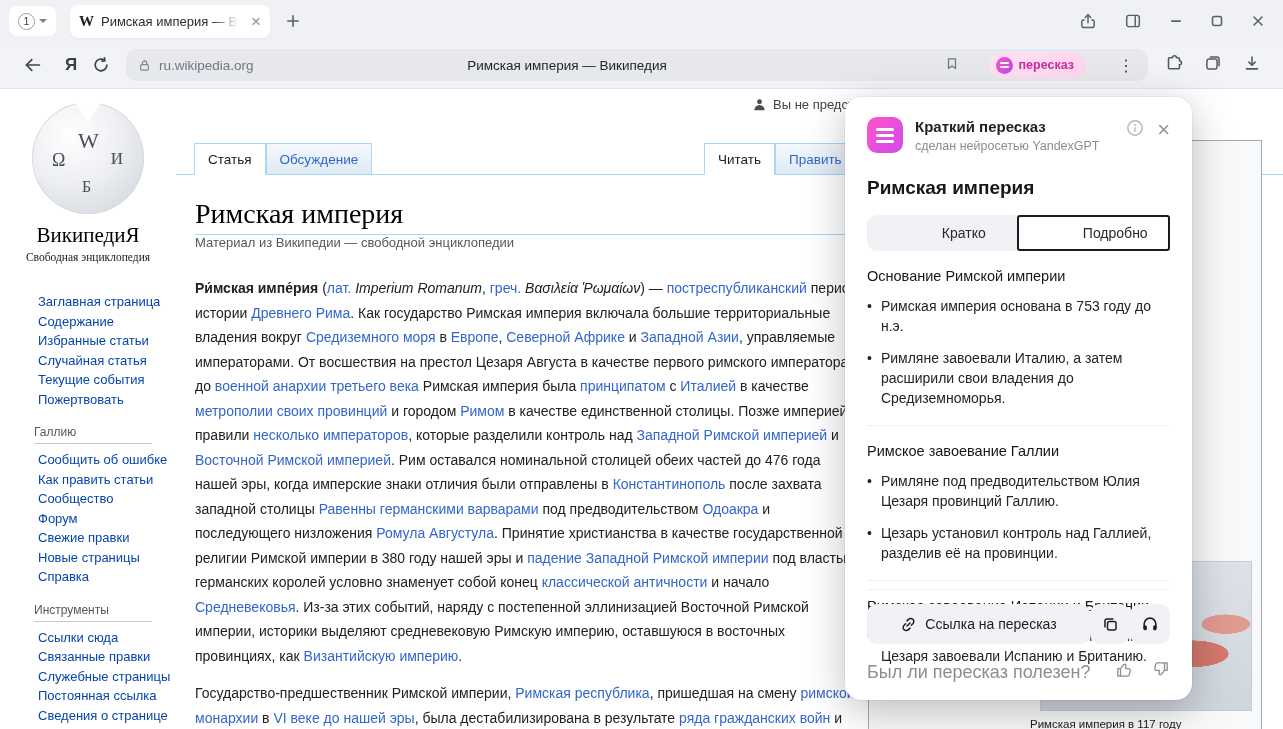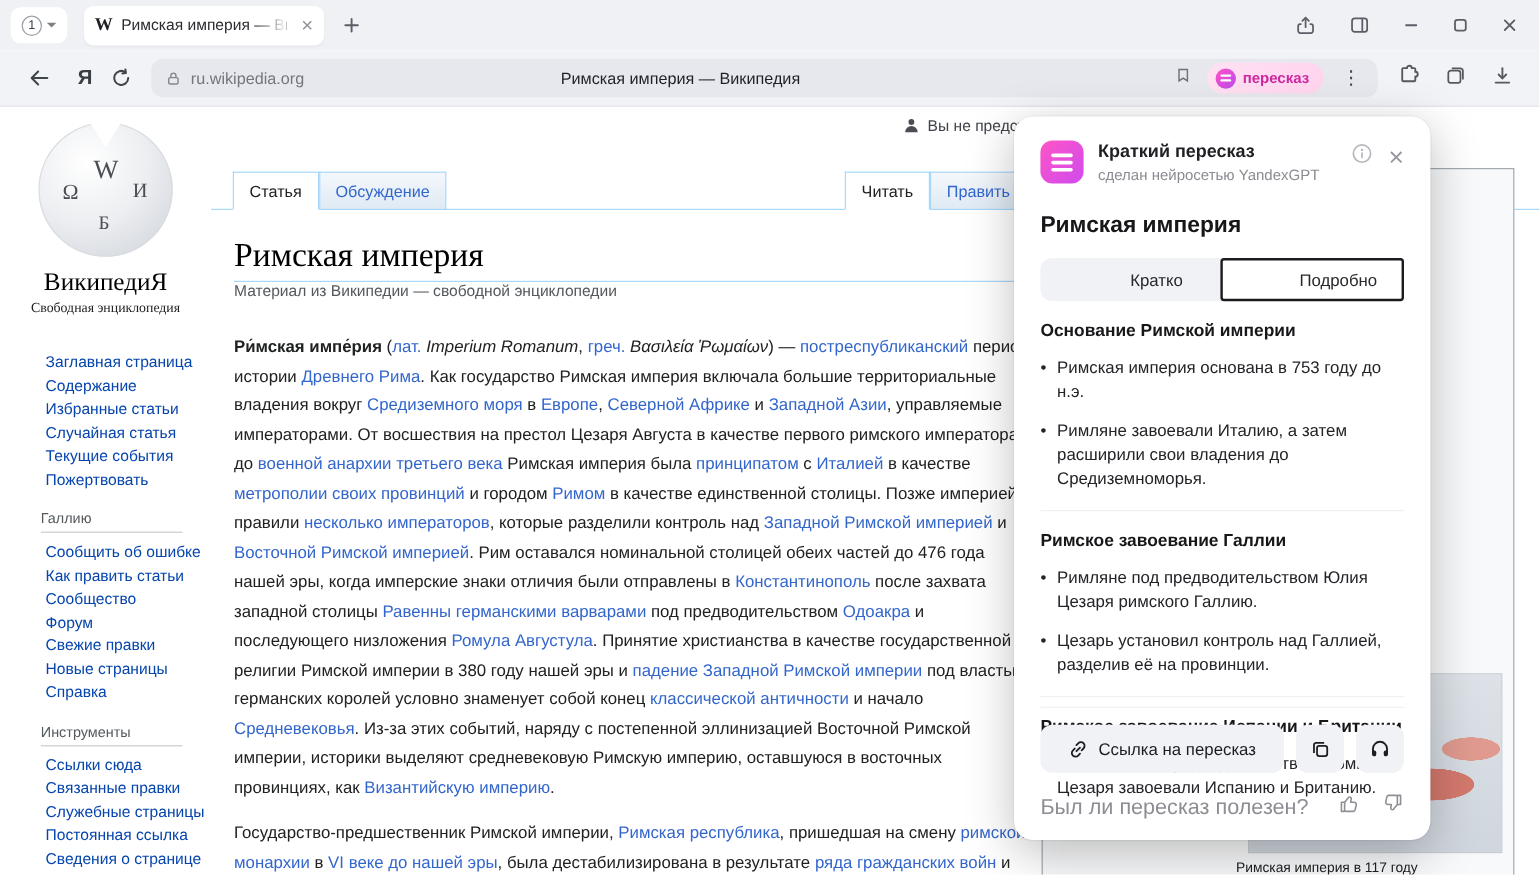--- a/index.html
+++ b/index.html
@@ -22,21 +22,21 @@
   .win-icons { margin-left:auto; display:flex; align-items:center; gap:27px; margin-right:18px; }
   .win-icons > span { display:flex; align-items:center; }
 
   .toolbar { position:absolute; top:42px; left:0; right:0; height:47px; background:#f2f3f7; border-bottom:1px solid #e2e4e9; display:flex; align-items:center; padding-left:18px; }
   .tool-btn { display:flex; align-items:center; justify-content:center; width:30px; }
   .ya-btn { font-weight:bold; font-size:17px; color:#393d44; width:30px; text-align:center; }
   .tool-btn + .tool-btn, .ya-btn { margin-left:8px; }
   .urlbar { position:relative; margin-left:10px; width:1022px; height:32px; background:#e6e8ed; border-radius:10px; display:flex; align-items:center; padding:0 12px; }
   .host { margin-left:8px; font-size:13.5px; color:#73767d; }
   .urltitle { position:absolute; left:0; right:140px; text-align:center; font-size:13.5px; color:#1e2126; pointer-events:none; }
-  .url-right { margin-left:auto; display:flex; align-items:center; gap:13px; }
+  .url-right { margin-left:auto; display:flex; align-items:center; gap:30px; }
   .pereskaz { height:26px; border-radius:13px; background:linear-gradient(90deg,#ffe1f3,#ffd5ee); display:flex; align-items:center; gap:6px; padding:0 12px 0 7px; }
   .pk-ic { position:relative; width:17px; height:17px; border-radius:50%; background:linear-gradient(135deg,#ff4fc3,#b94df0); }
   .pk-ic::before { content:""; position:absolute; left:4px; top:5.5px; width:9px; height:2px; background:#fff; border-radius:1px; box-shadow:0 4px 0 #fff; }
   .pk-label { font-size:12.5px; font-weight:bold; color:#cb2aa0; }
   .dots { font-size:16px; color:#43464c; padding:0 2px; }
   .ext-icons { display:flex; align-items:center; gap:21px; margin-left:16px; }
 
   
   .content { position:absolute; top:90px; left:0; right:0; bottom:0; background:#fff; }
   .sidebar { position:absolute; left:0; top:0; width:176px; }
@@ -93,25 +93,25 @@
   .p-title { font-size:15px; font-weight:bold; color:#1f1f24; }
   .p-sub { margin-top:4px; font-size:12.5px; color:#8b8b92; }
   .p-head-icons { margin-left:auto; display:flex; align-items:center; gap:13px; margin-top:2px; }
   .p-close { font-size:22px; color:#96979d; line-height:1; cursor:pointer; }
   .p-h2 { margin:24px 22px 0; font-size:19px; font-weight:bold; color:#17171a; }
   .segmented { margin:16px 22px 0; height:36px; background:#f1f2f5; border-radius:10px; display:flex; }
   .seg { flex:1; display:flex; align-items:center; justify-content:center; font-size:14px; color:#28282d; border-radius:3px; cursor:pointer;padding-left:44px; }
   .seg.on { background:#fff; border:2px solid #1b1b1f; }
   .sections { margin:4px 22px 0; }
   .ssec.sep { border-top:1px solid #f0f0f3; margin-top:17px; }
-  .s-head { font-size:14.5px; font-weight:bold; color:#17171a; margin:17px 0 2px; }
+  .s-head { font-size:14.5px; font-weight:normal; color:#17171a; margin:17px 0 2px; }
   .bullet { display:flex; gap:9px; margin-top:12px; font-size:14px; line-height:20px; color:#232328; }
   .bdot { flex:none; }
   .p-foot { position:absolute; left:22px; right:22px; bottom:16px; border-top:1px solid #f0f0f3; padding-top:14px; }
-  .link-row { display:flex; gap:10px; }
+  .link-row { display:flex; }
   .link-pill { flex:1; height:40px; background:#f1f2f5; border-radius:10px; display:flex; align-items:center; justify-content:center; gap:8px; font-size:14px; color:#1c1c21; cursor:pointer; }
   .sq-btn { width:40px; height:40px; background:#f1f2f5; border-radius:10px; display:flex; align-items:center; justify-content:center; cursor:pointer; }
   .feedback { margin-top:16px; display:flex; align-items:center; font-size:18px; color:#8d8e94; }
   .fb-icons { margin-left:auto; display:flex; align-items:center; gap:17px; }
   .thumb-down svg { transform:rotate(180deg); }
 </style>
 </head>
 <body>
 
 <div class="window">
@@ -324,21 +324,21 @@
           </div>
           <div class="bullet">
             <span class="bdot">•</span>
             <span class="btext">Римляне завоевали Италию, а затем расширили свои владения до Средиземноморья.</span>
           </div>
         </div>
         <div class="ssec sep">
           <div class="s-head">Римское завоевание Галлии</div>
           <div class="bullet">
             <span class="bdot">•</span>
-            <span class="btext">Римляне под предводительством Юлия Цезаря римского Галлию.</span>
+            <span class="btext">Римляне под предводительством Юлия Цезаря провинций Галлию.</span>
           </div>
           <div class="bullet">
             <span class="bdot">•</span>
             <span class="btext">Цезарь установил контроль над Галлией, разделив её на провинции.</span>
           </div>
         </div>
         <div class="ssec sep">
           <div class="s-head">Римское завоевание Испании и Британии</div>
           <div class="bullet">
             <span class="bdot">•</span>

